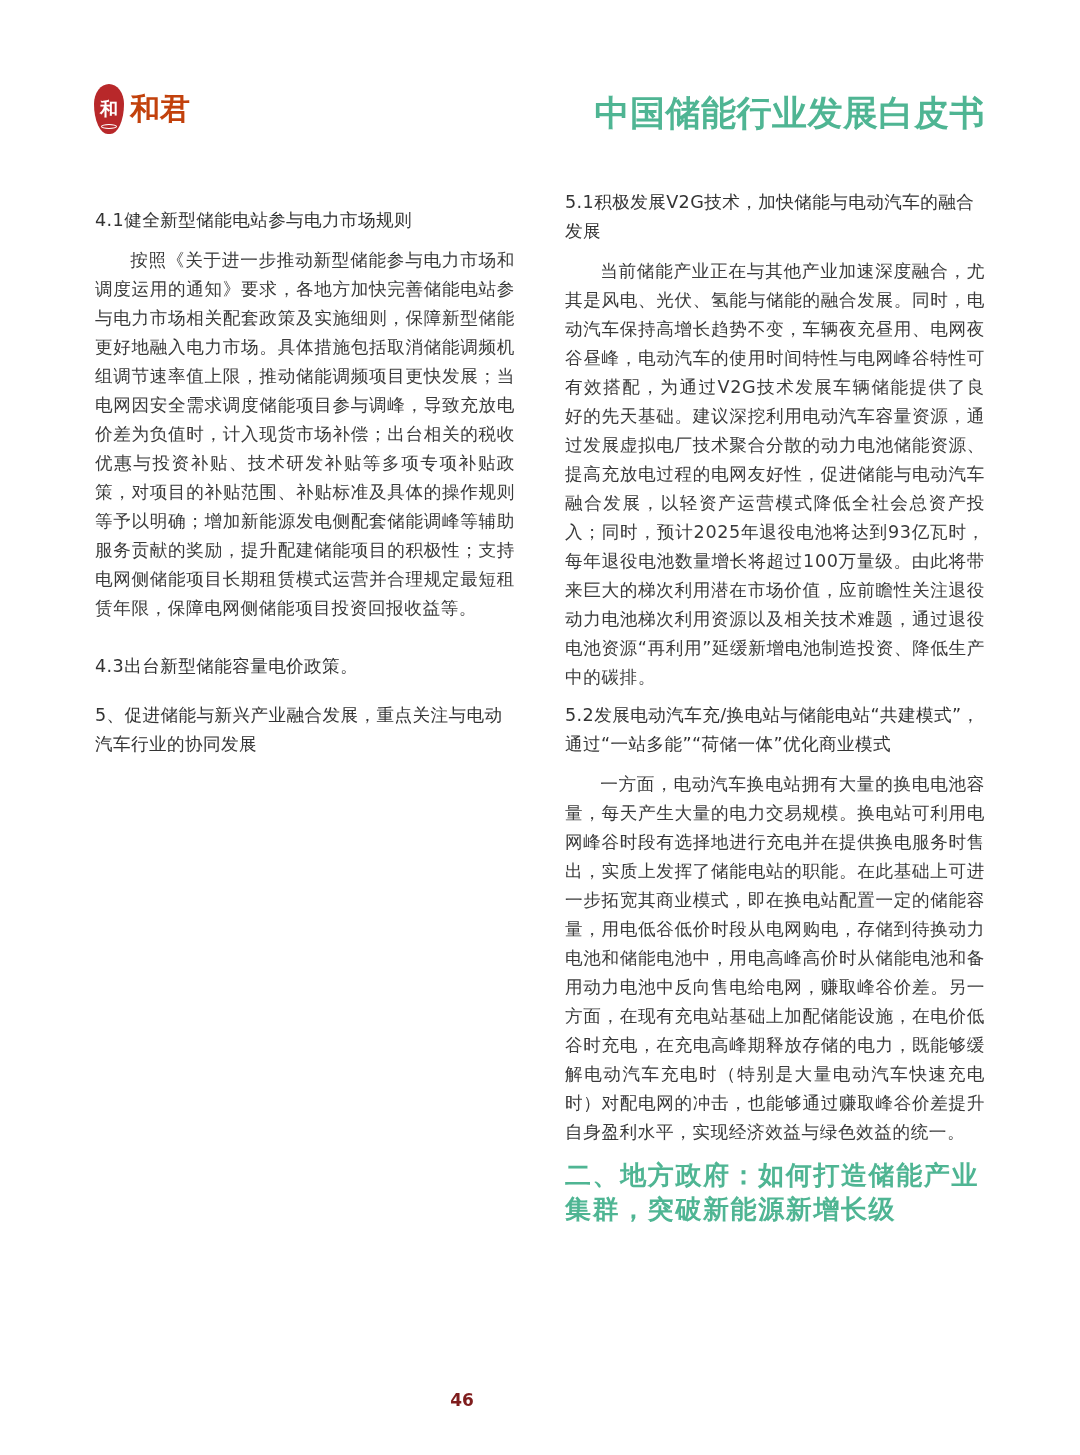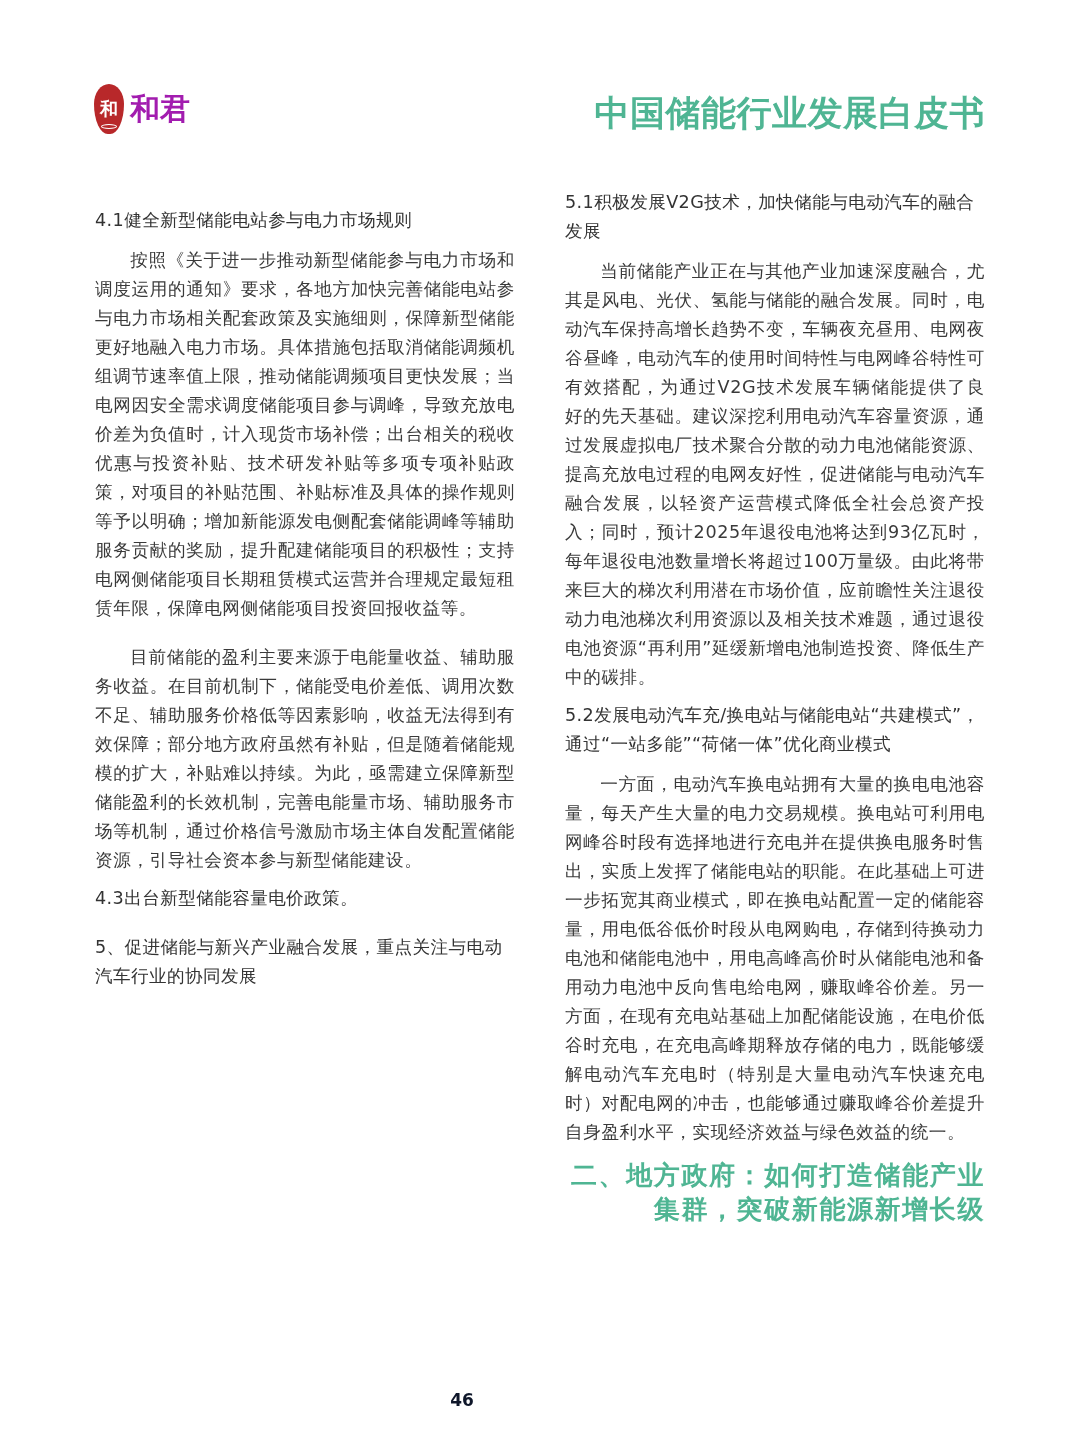--- a/index.html
+++ b/index.html
@@ -15,44 +15,43 @@
     width: 30px; height: 50px; border-radius: 50% 50% 46% 46% / 40% 40% 60% 60%;
     background: #b8282a; color: #ffffff; position: relative;
     display: flex; align-items: center; justify-content: center;
     font-family: "DejaVu Serif", serif; font-size: 18px; font-weight: bold;
   }
   .logo-seal .swirl {
     position: absolute; bottom: 5px; left: 7px; width: 16px; height: 5px;
     border: 1.5px solid #ffffff; border-radius: 50%; box-sizing: border-box;
   }
   .logo-text {
-    margin-left: 6px; font-size: 30px; font-weight: bold; color: #a21caf;
+    margin-left: 6px; font-size: 30px; font-weight: bold; color: #c2410c;
     letter-spacing: 0px; font-family: "DejaVu Sans", sans-serif;
   }
   .doc-title {
     position: absolute; right: 95px; top: 90px;
     font-size: 35px; font-weight: bold; color: #4fb593; letter-spacing: 0.5px;
   }
   .col { position: absolute; top: 188px; width: 420px; }
   .col.left { left: 95px; }
   .col.right { left: 565px; }
   p { margin: 0; font-size: 17.6px; line-height: 29px; text-align: justify; letter-spacing: 0.6px; }
   p.body { text-indent: 2em; }
   p.cont { text-indent: 0; }
   h3 { margin: 0; font-size: 17.6px; line-height: 29px; font-weight: normal; color: #333333; letter-spacing: 0.4px; }
   .gap-s { height: 9px; }
   .gap-m { height: 11px; }
   h2.section {
     margin: 0; font-size: 26px; line-height: 34px; font-weight: bold; color: #4fb593;
     letter-spacing: 1.6px;
-    text-align: right;
   }
   .page-number {
     position: absolute; left: 0; width: 924px; top: 1390px; text-align: center;
-    font-size: 17px; font-weight: bold; color: #0f172a;
+    font-size: 17px; font-weight: bold; color: #7f1d1d;
   }
 </style>
 </head>
 <body>
 
 <div class="header">
   <div class="logo">
     <div class="logo-seal">
       <span>和</span>
       <span class="swirl"></span>
@@ -63,21 +62,20 @@
 </div>
 
 <div class="col left">
   <div class="gap-s"></div>
   <div class="gap-s"></div>
   <h3>4.1健全新型储能电站参与电力市场规则</h3>
   <div class="gap-m"></div>
   <p class="body">按照《关于进一步推动新型储能参与电力市场和调度运用的通知》要求，各地方加快完善储能电站参与电力市场相关配套政策及实施细则，保障新型储能更好地融入电力市场。具体措施包括取消储能调频机组调节速率值上限，推动储能调频项目更快发展；当电网因安全需求调度储能项目参与调峰，导致充放电价差为负值时，计入现货市场补偿；出台相关的税收优惠与投资补贴、技术研发补贴等多项专项补贴政策，对项目的补贴范围、补贴标准及具体的操作规则等予以明确；增加新能源发电侧配套储能调峰等辅助服务贡献的奖励，提升配建储能项目的积极性；支持电网侧储能项目长期租赁模式运营并合理规定最短租赁年限，保障电网侧储能项目投资回报收益等。</p>
   <div class="gap-s"></div>
   <div class="gap-m"></div>
-  <p class="body">目前储能的盈利主要来源于电能量收益、辅助服务收益。在目前机制下，储能受电价差低、调用次数不足、辅助服务价格低等因素影响，收益无法得到有效保障；部分地方政府虽然有补贴，但是随着储能规模的扩大，补贴难以持续。为此，亟需建立保障新型储能盈利的长效机制，完善电能量市场、辅助服务市场等机制，通过价格信号激励市场主体自发配置储能资源，引导社会资本参与新型储能建设。</p>
   <div class="gap-s"></div>
   <h3>4.3出台新型储能容量电价政策。</h3>
   <div class="gap-m"></div>
   <div class="gap-s"></div>
   <h3>5、促进储能与新兴产业融合发展，重点关注与电动汽车行业的协同发展</h3>
 </div>
 
 <div class="col right">
   <h3>5.1积极发展V2G技术，加快储能与电动汽车的融合发展</h3>
   <div class="gap-m"></div>

